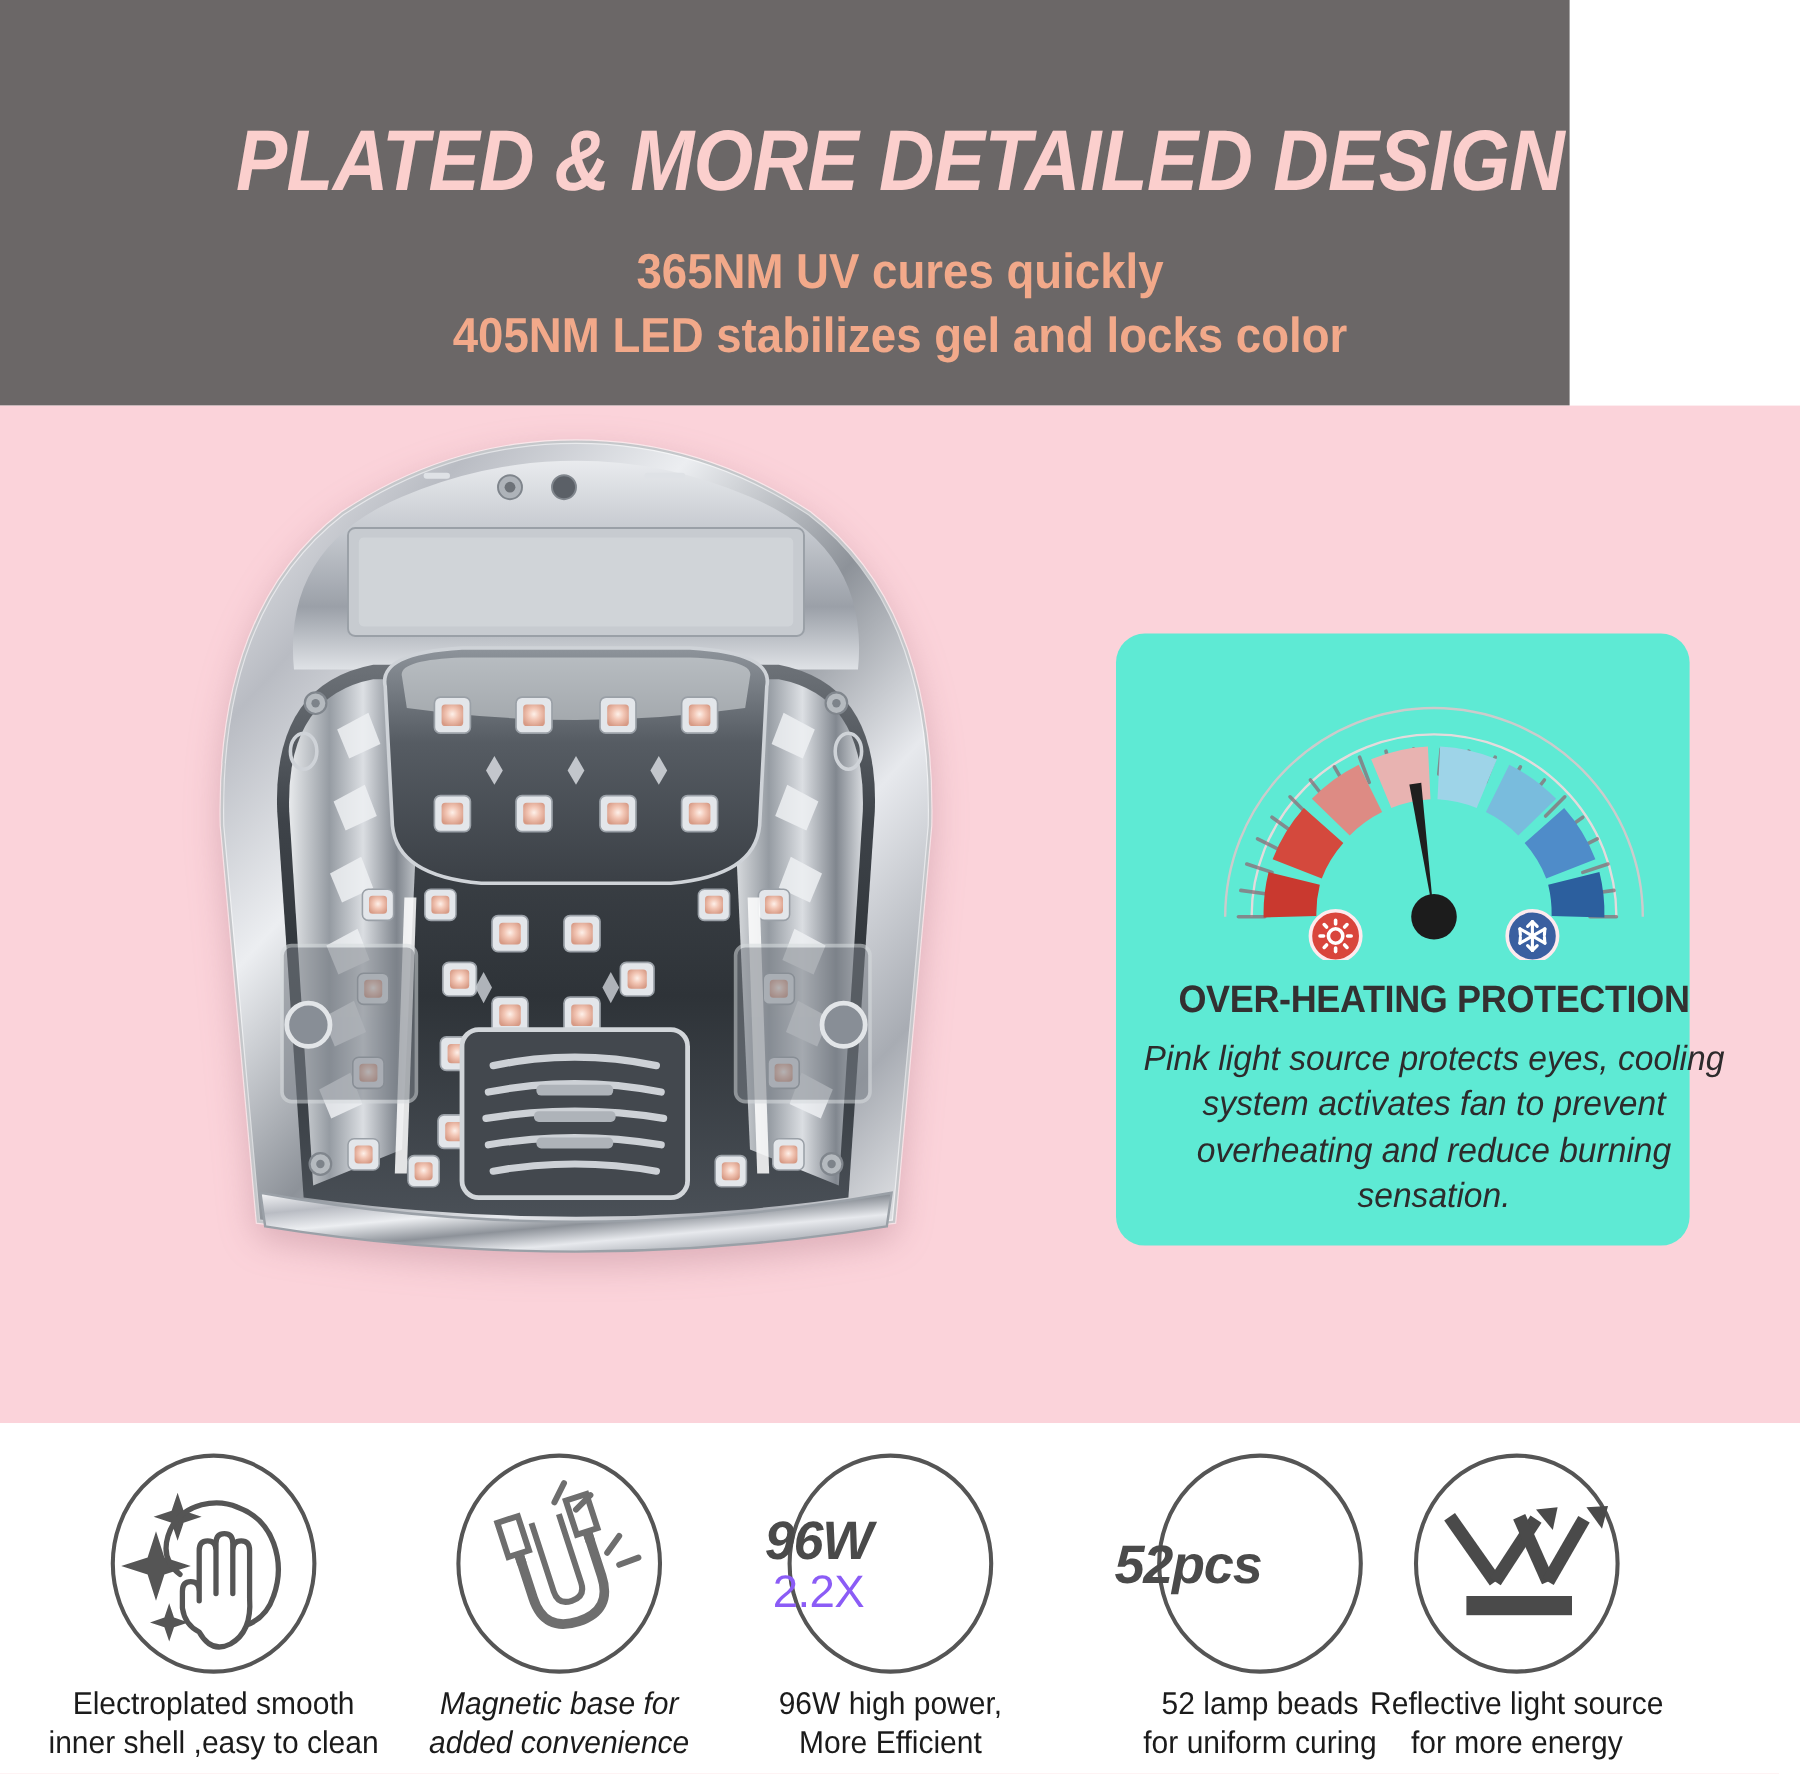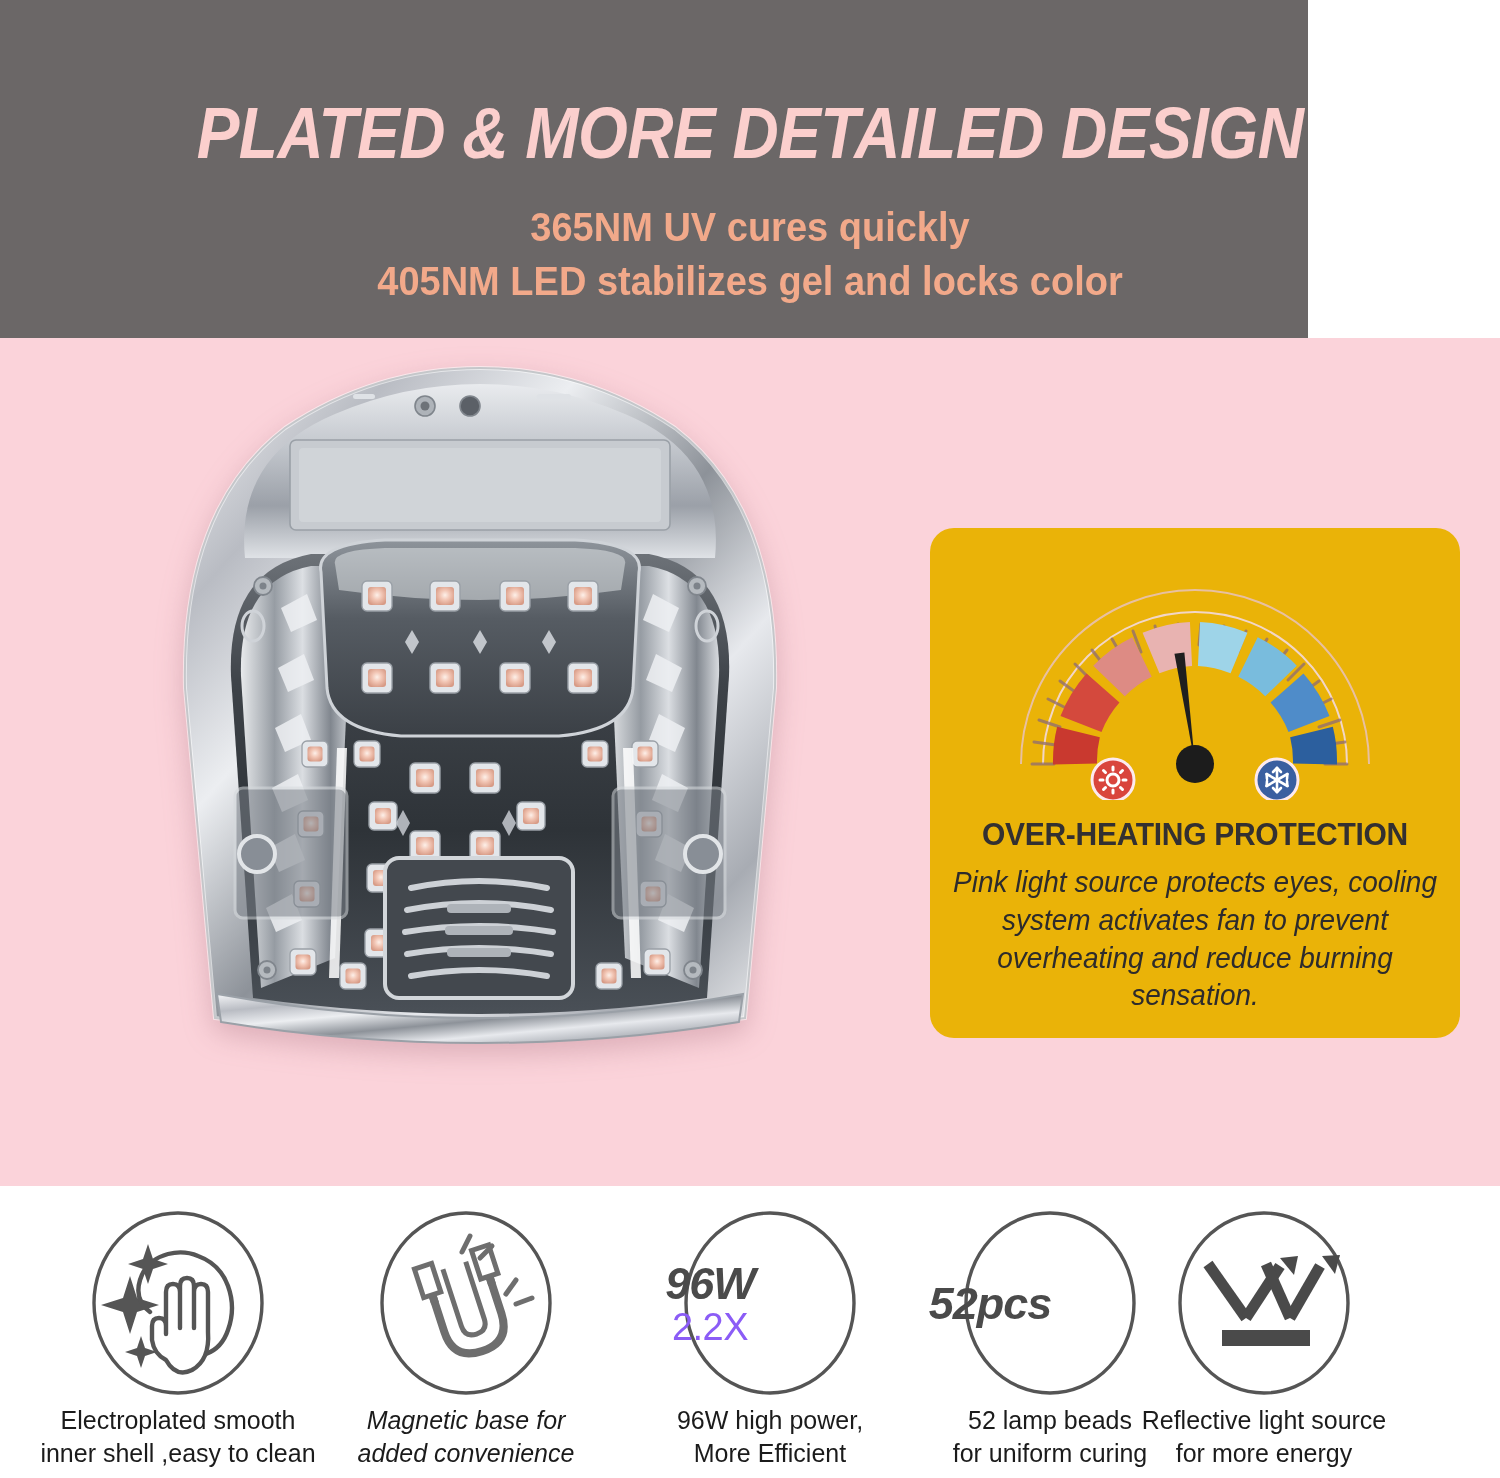--- a/index.html
+++ b/index.html
@@ -47,22 +47,22 @@
     position:absolute; left:85px; top:20px; width:790px; height:700px;
   }
   .lamp {
     position:absolute; left:0; top:0; width:790px; height:700px;
     filter:drop-shadow(0 10px 14px rgba(150,90,105,.30));
   }
 
   
   .card {
     position:absolute; left:930px; top:190px;
-    width:530px; height:510px;
-    background:#eab308;
+    width:478px; height:510px;
+    background:#5eead4;
     border-radius:24px;
   }
   .gauge-holder {
     position:absolute; left:0; top:14px; width:530px; height:262px;
   }
   .gauge-svg { display:block; margin:0 auto; }
   .card-title {
     position:absolute; left:0; top:288px; width:530px;
     text-align:center;
     font-size:30px; font-weight:bold; color:#333031;
@@ -93,21 +93,21 @@
   .feature .caption {
     position:absolute; left:0; top:196px; width:300px;
     text-align:center;
     font-size:25px; color:#1b1b1b; line-height:1.24;
     white-space:nowrap;
     transform:scaleY(1.05); transform-origin:center top;
   }
   .feature .caption span { display:block; }
   .f0 { left:28px;   }
   .f1 { left:316px;font-style:italic;  }
-  .f2 { left:620px;  }
+  .f2 { left:592px;  }
   .f3 { left:900px;  }
   .f4 { left:1114px; }
 
   .badge-text {
     position:absolute; left:0; top:0; width:180px; height:190px;
     display:flex; flex-direction:column;
     align-items:center; justify-content:center;
     gap:2px;
   }
   .badge-big {

